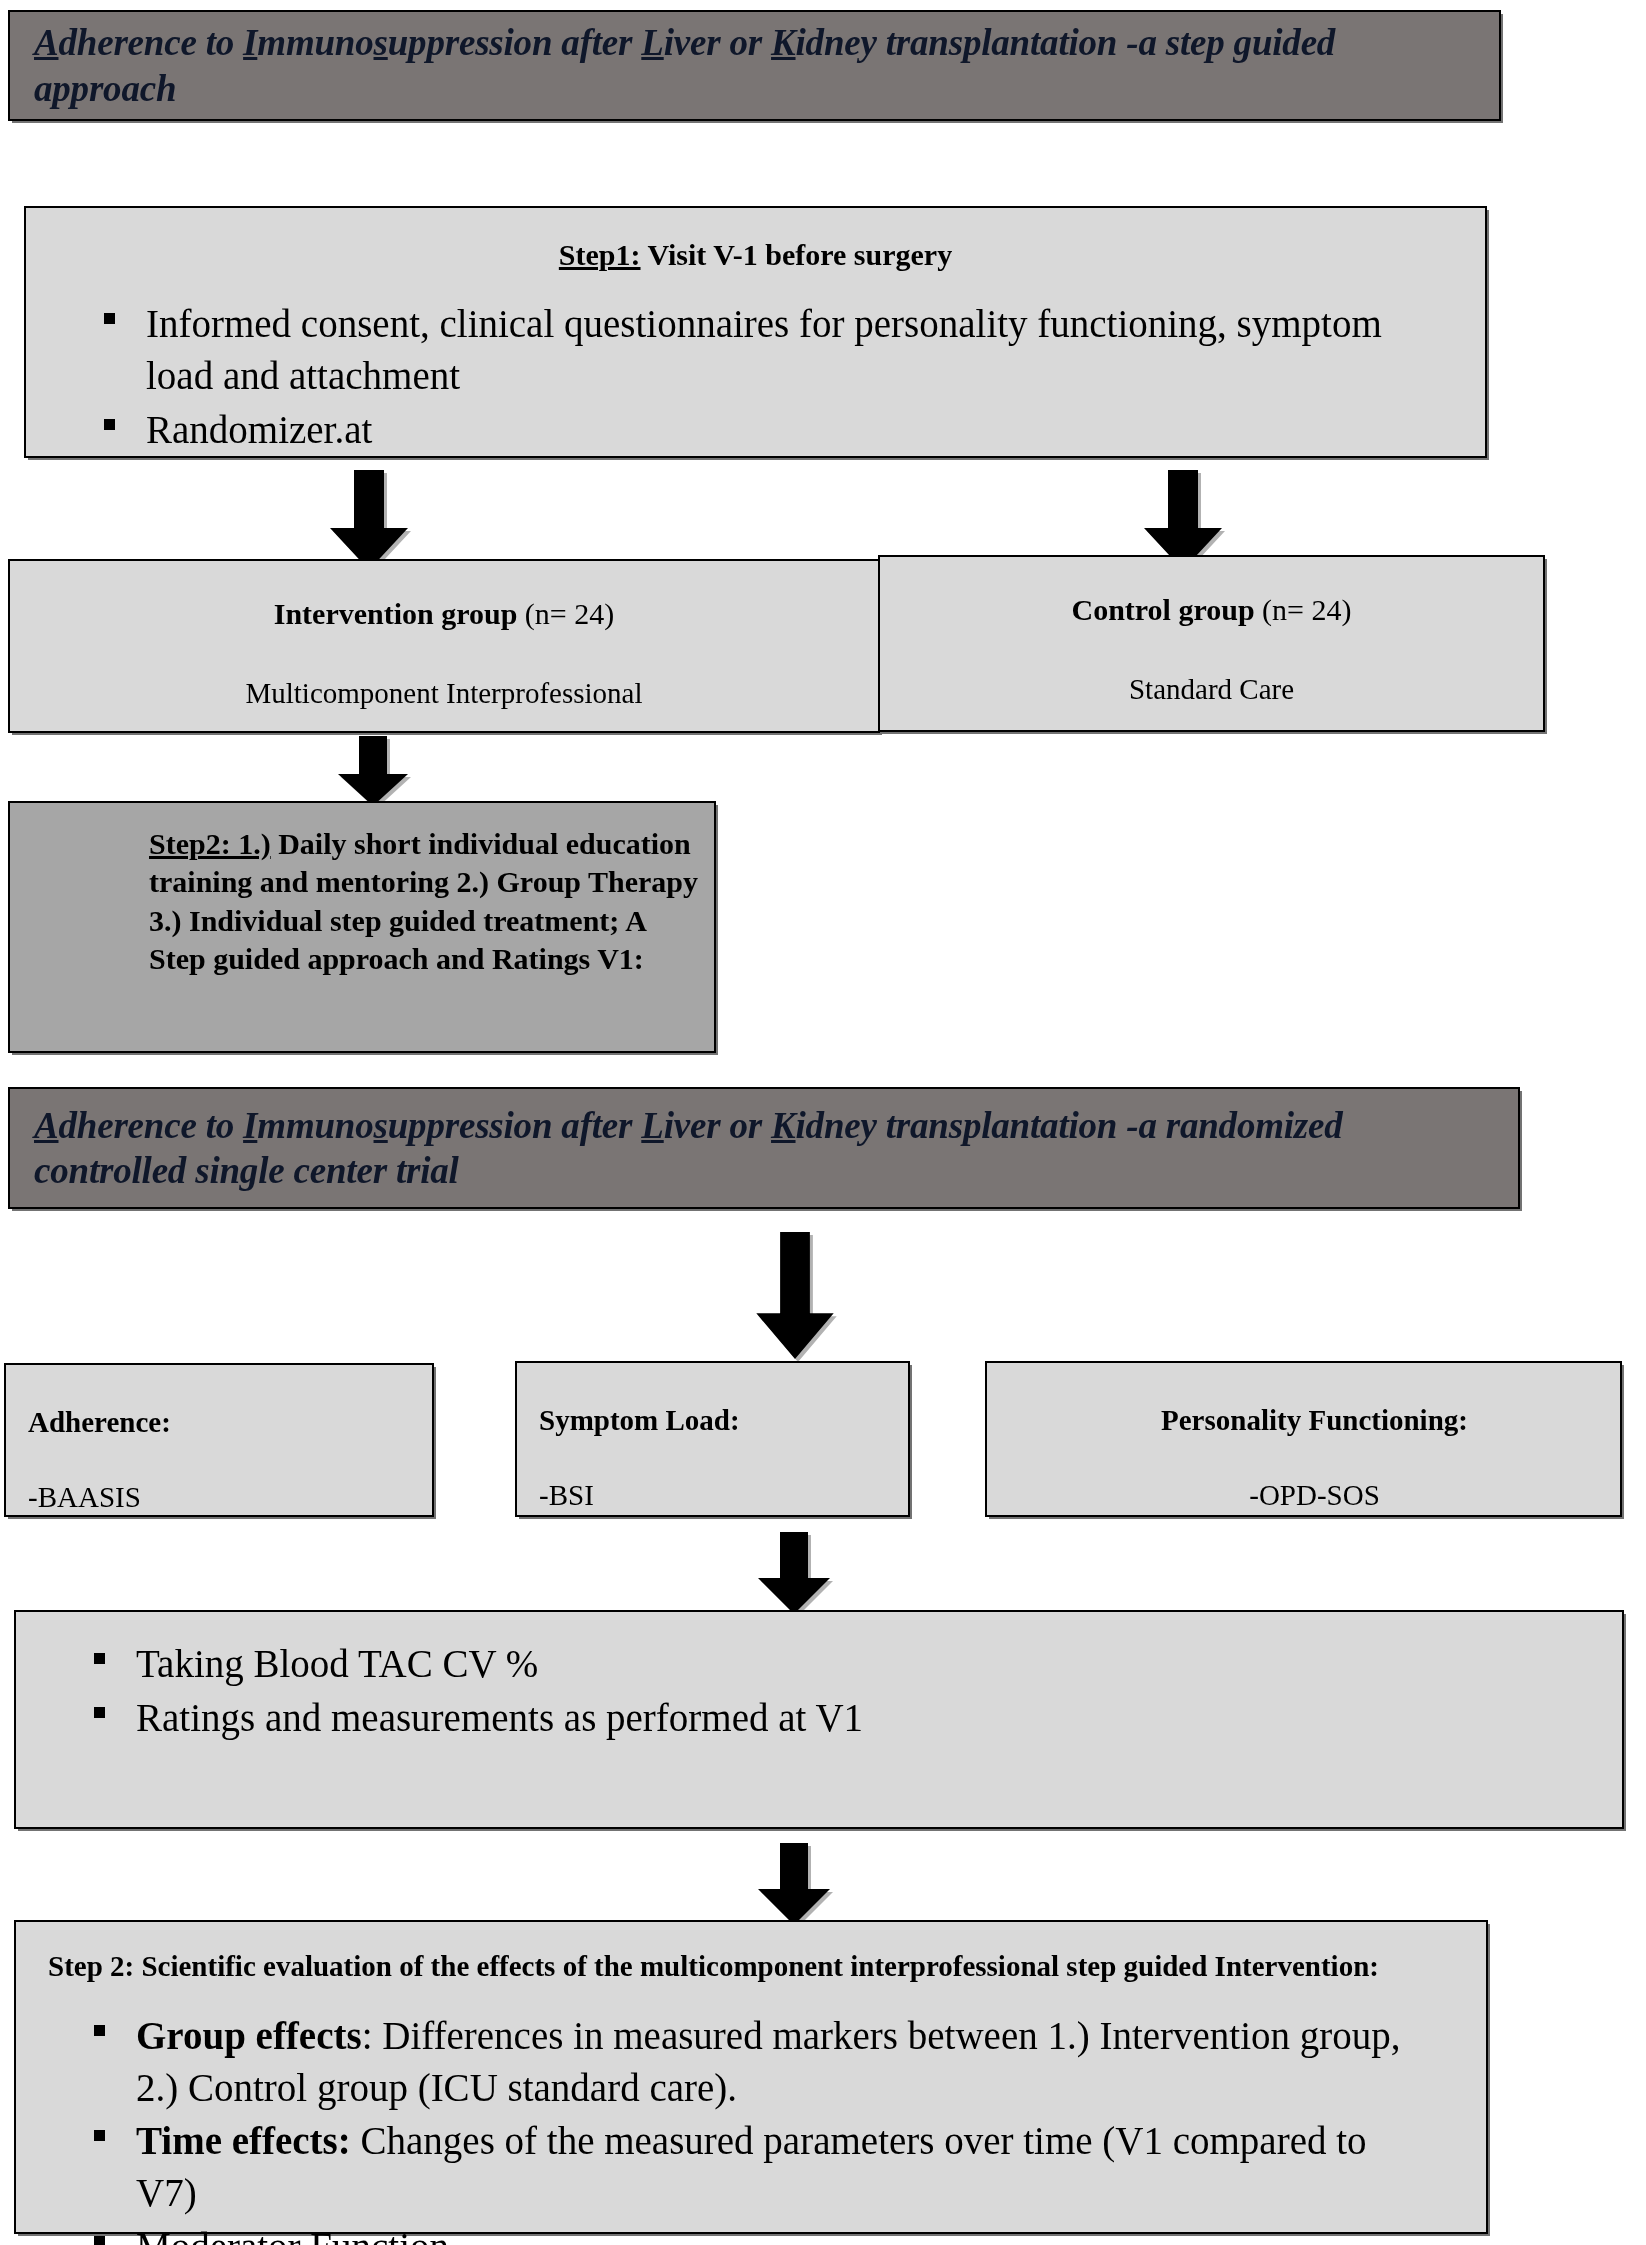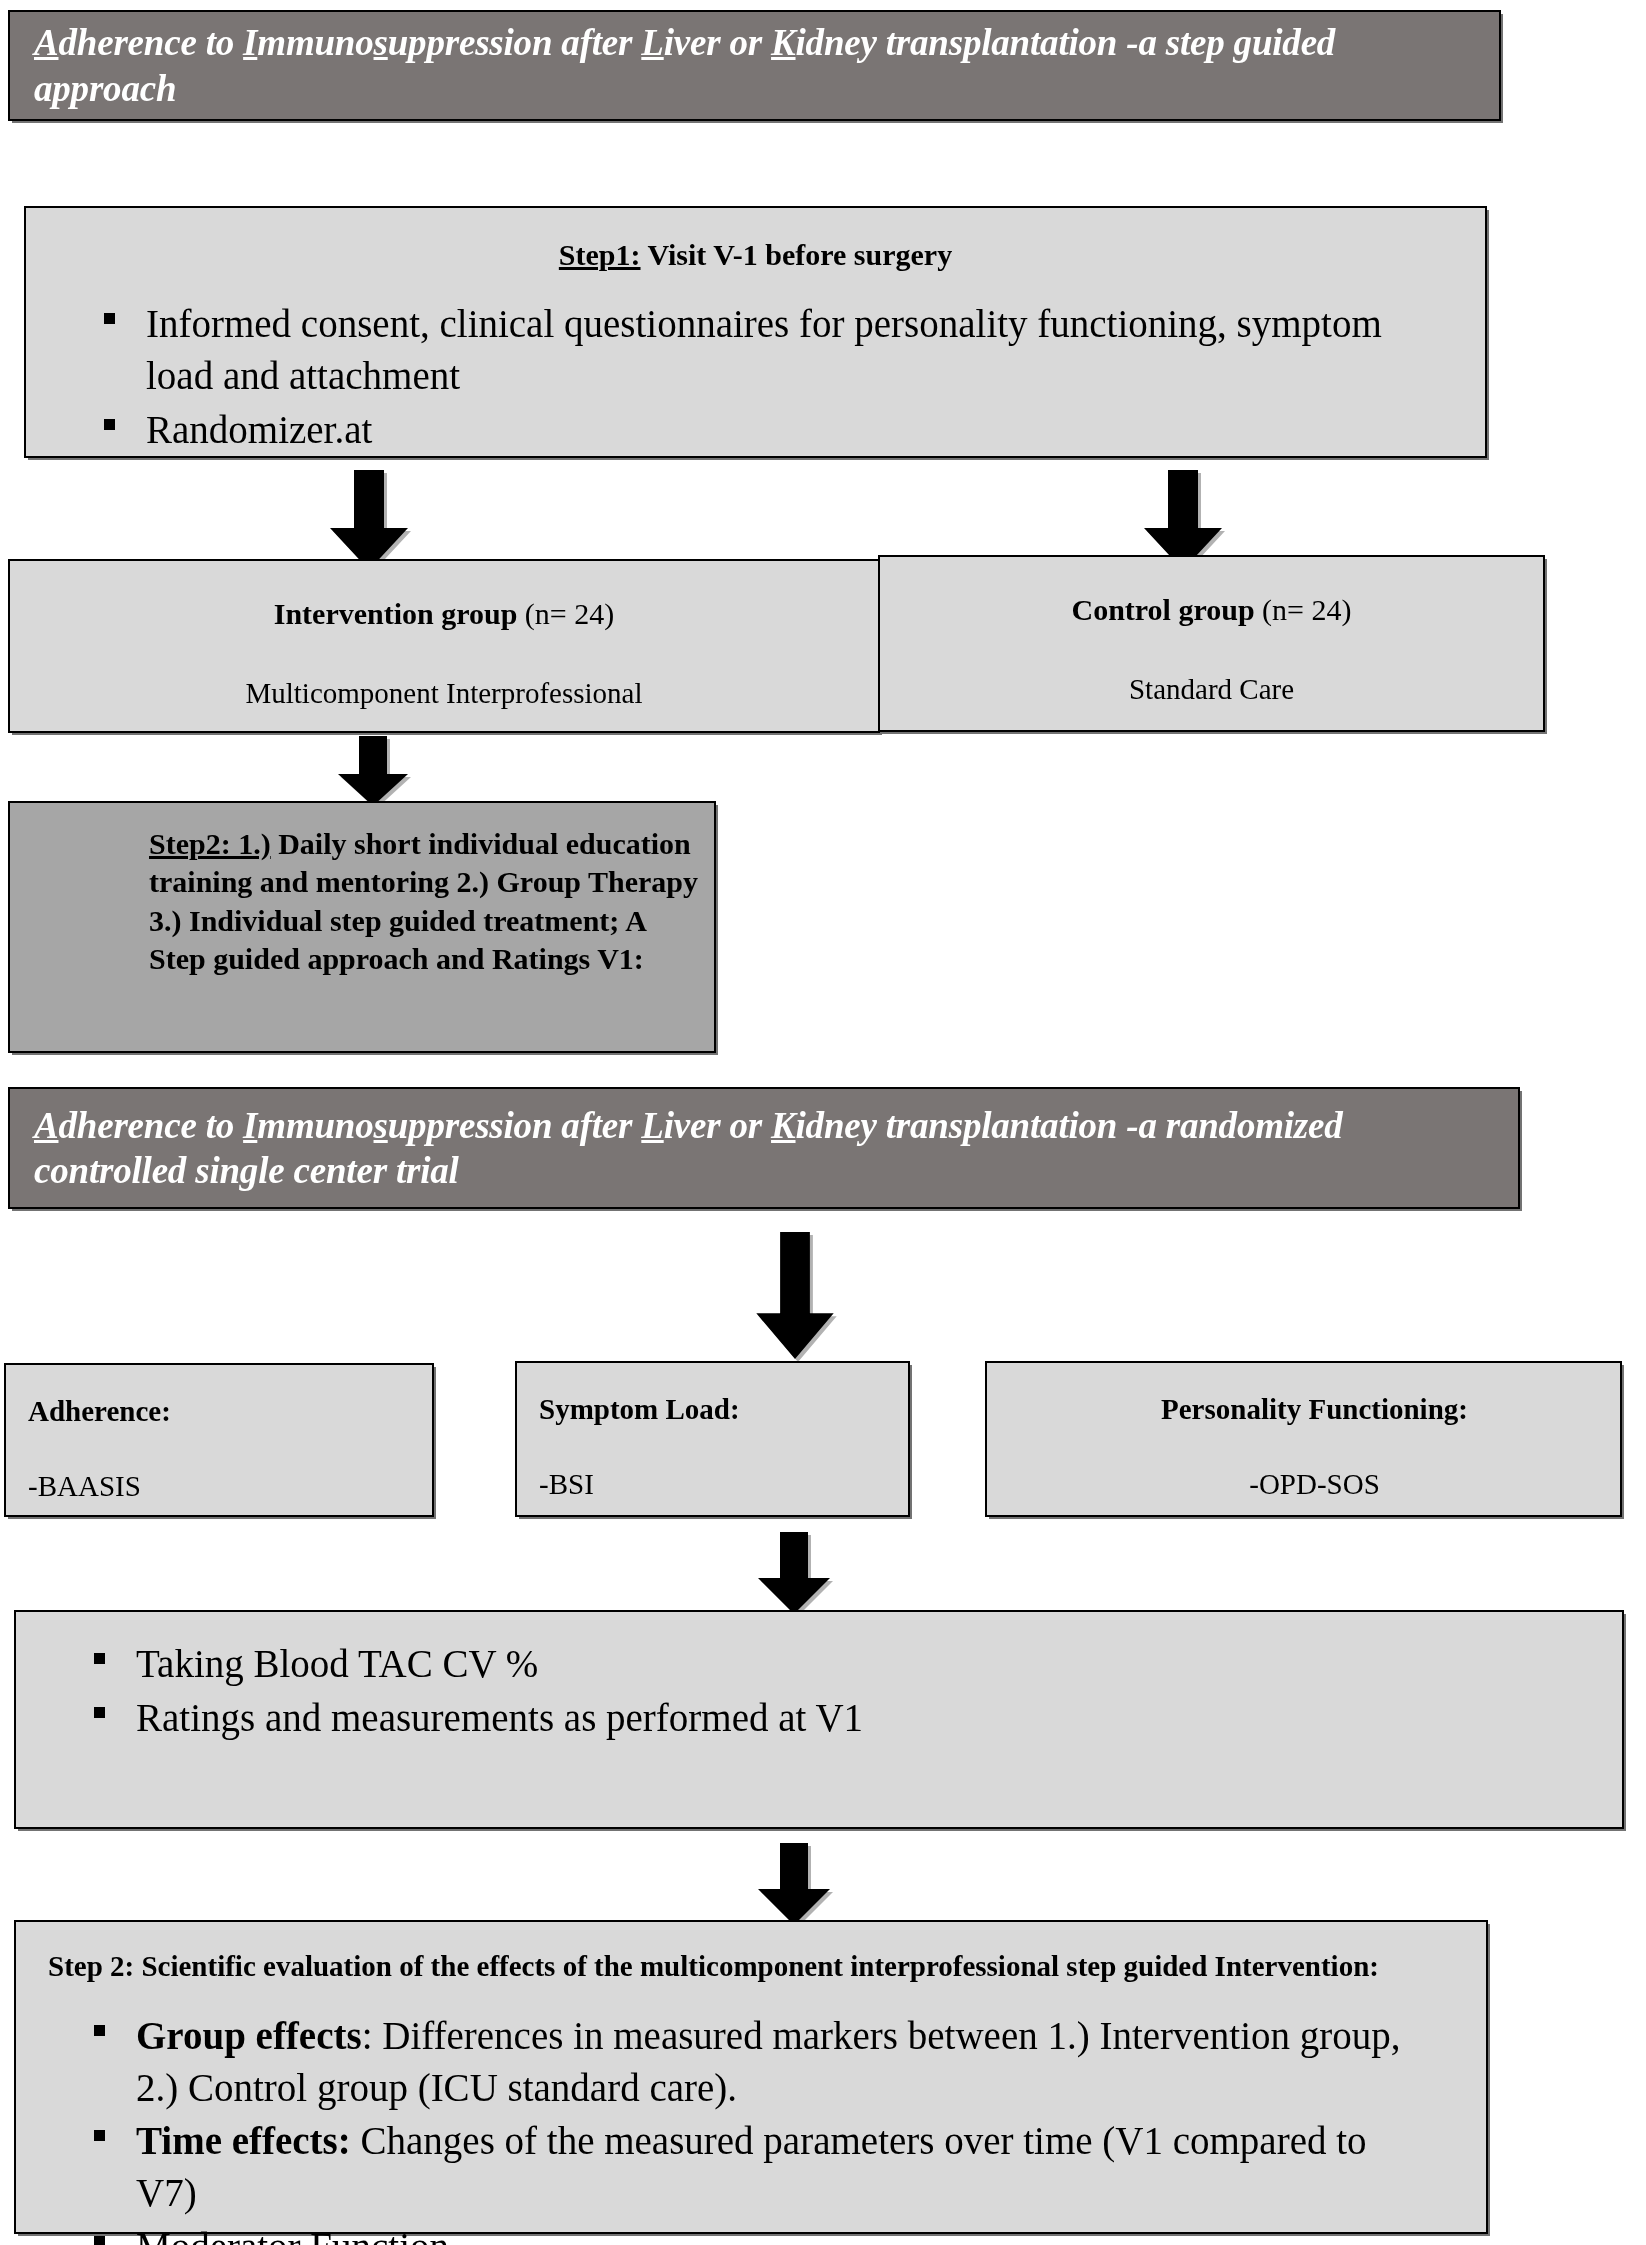--- a/index.html
+++ b/index.html
@@ -29,21 +29,21 @@
   .title-banner {
     padding: 14px 22px 14px 24px;
     display: flex;
     align-items: center;
   }
   .title-text {
     font-style: italic;
     font-weight: bold;
     font-size: 37px;
     line-height: 1.22;
-    color: #ffffff;
+    color: #0f172a;
     letter-spacing: -0.2px;
   }
   .title-text u {
     text-decoration: underline;
     text-underline-offset: 2px;
   }
 
   
   .step1-head {
     text-align: center;
@@ -95,21 +95,21 @@
     font-size: 30px;
     line-height: 1.28;
     padding: 22px 16px 10px 139px;
   }
   .step2-text u { text-decoration: underline; }
 
   
   .measure-head {
     font-weight: bold;
     font-size: 29px;
-    padding: 30px 0 0 22px;
+    padding: 41px 0 0 22px;
   }
   .measure-sub {
     font-size: 29px;
     padding: 42px 0 0 22px;
   }
 
   
   .cv-head {
     text-align: center;
     font-weight: bold;

